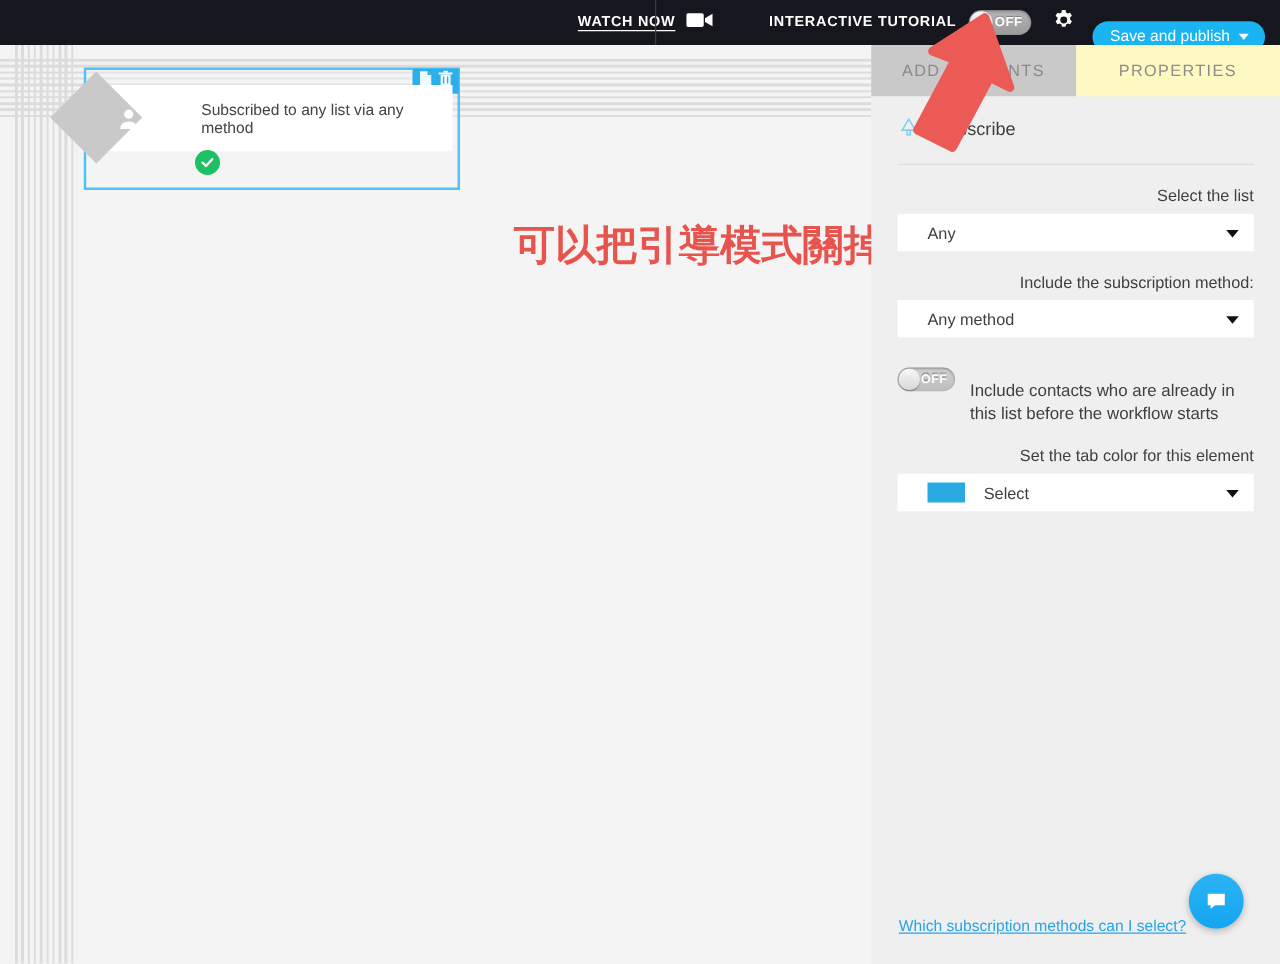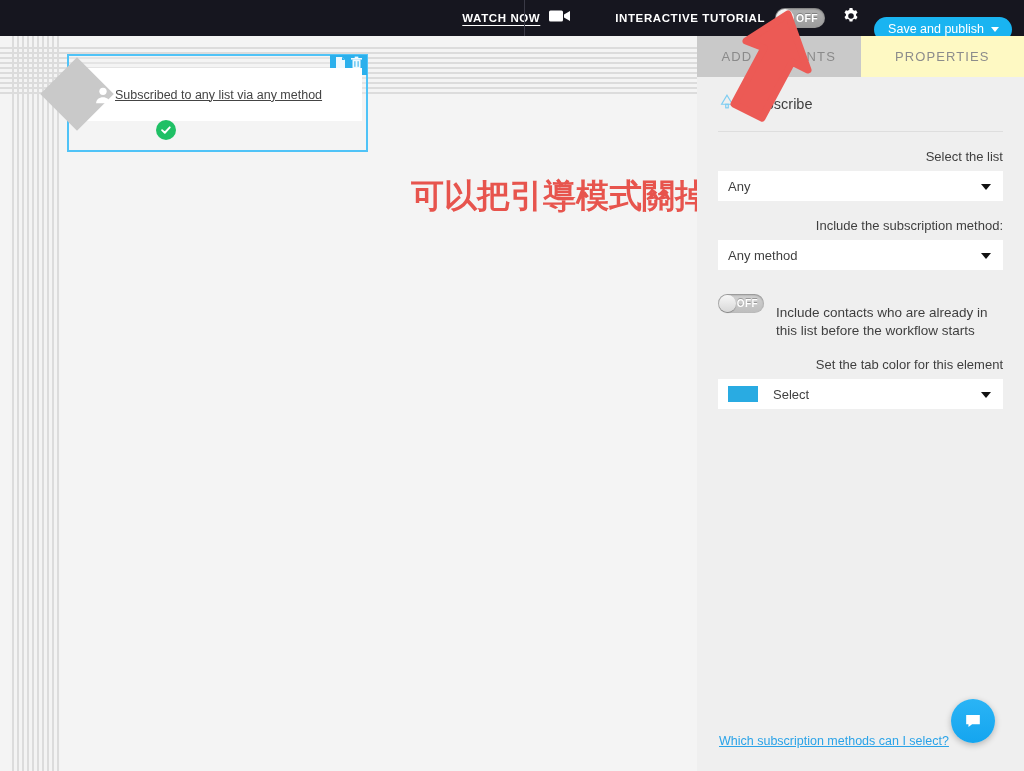--- a/index.html
+++ b/index.html
@@ -105,21 +105,21 @@
     position: absolute; left: -26px; top: 0px;
     width: 52px; height: 52px; background: #c9c9c9;
     transform: rotate(45deg);
   }
   .node-person {
     position: absolute; left: 0px; top: 1px;
     width: 52px; height: 52px;
     display: flex; align-items: center; justify-content: center;
   }
   .node-label {
-    margin-left: 38px; color: #444444; font-size: 12.5px; text-decoration: underline;
+    margin-left: 84px; color: #444444; font-size: 12.5px;
   }
   .node-check {
     position: absolute; left: 156px; top: 120px;
     width: 20px; height: 20px; border-radius: 50%;
     background: #1fc065;
     display: flex; align-items: center; justify-content: center;
   }
 
   
   .annotation {
@@ -149,21 +149,21 @@
   .element-head {
     display: flex; align-items: center; gap: 12px;
     height: 55px; border-bottom: 1px solid #dedede;
   }
   .element-head-title { font-size: 14.5px; color: #3f3f3f; }
 
   .field { margin-top: 17px; }
   .field-label { font-size: 13px; color: #3f3f3f; margin-bottom: 7px; text-align: right; }
   .select {
     position: relative; height: 30px; background: #ffffff;
-    display: flex; align-items: center; padding: 0 10px;
+    display: flex; align-items: center; padding: 0 24px;
     font-size: 13px; color: #3f3f3f; cursor: pointer;
   }
   .select .sel-caret {
     position: absolute; right: 12px; top: 13px;
     width: 0; height: 0; border-left: 5px solid transparent;
     border-right: 5px solid transparent; border-top: 6px solid #111111;
   }
   .swatch {
     width: 30px; height: 16px; background: #29abe2;
     margin-right: 15px; display: inline-block;

